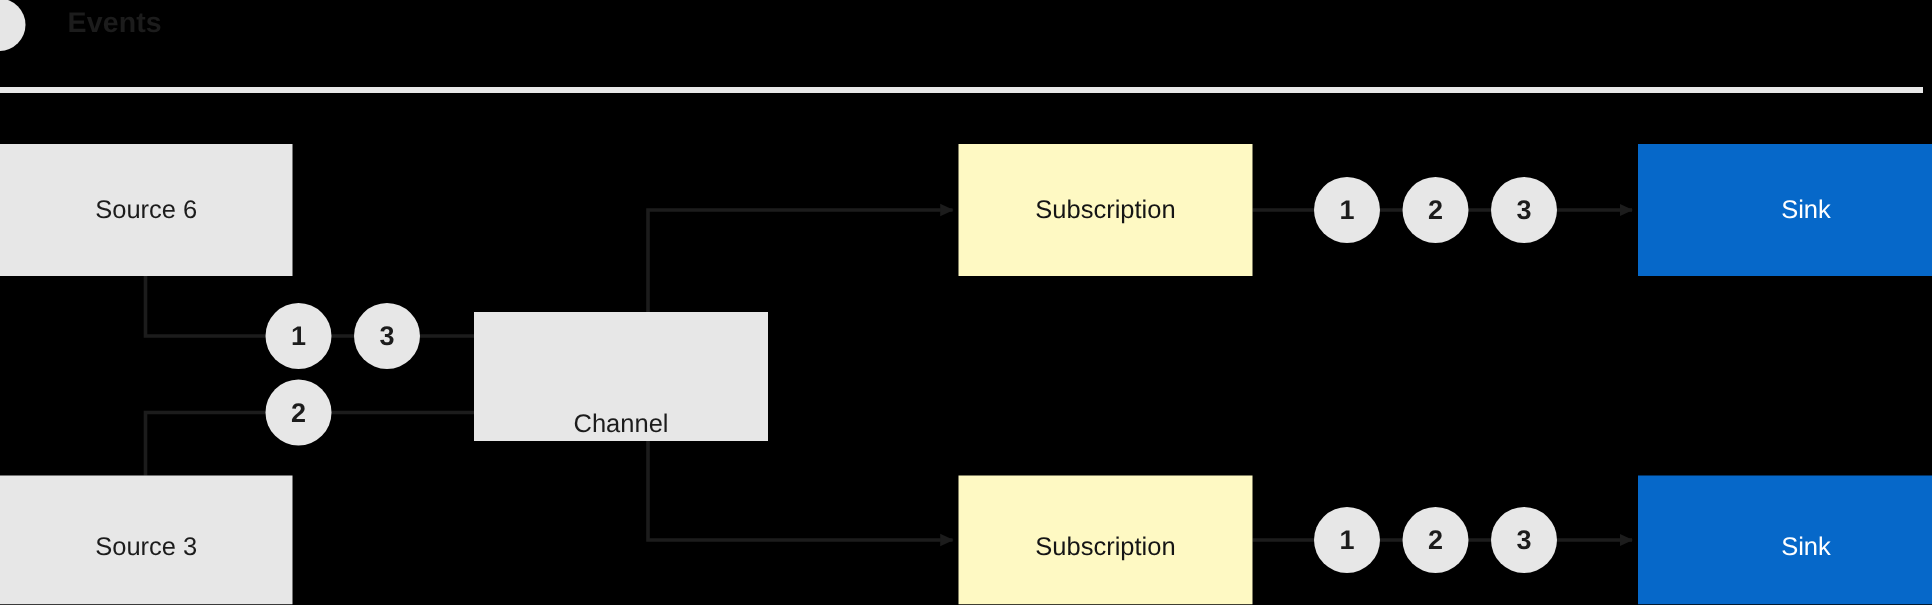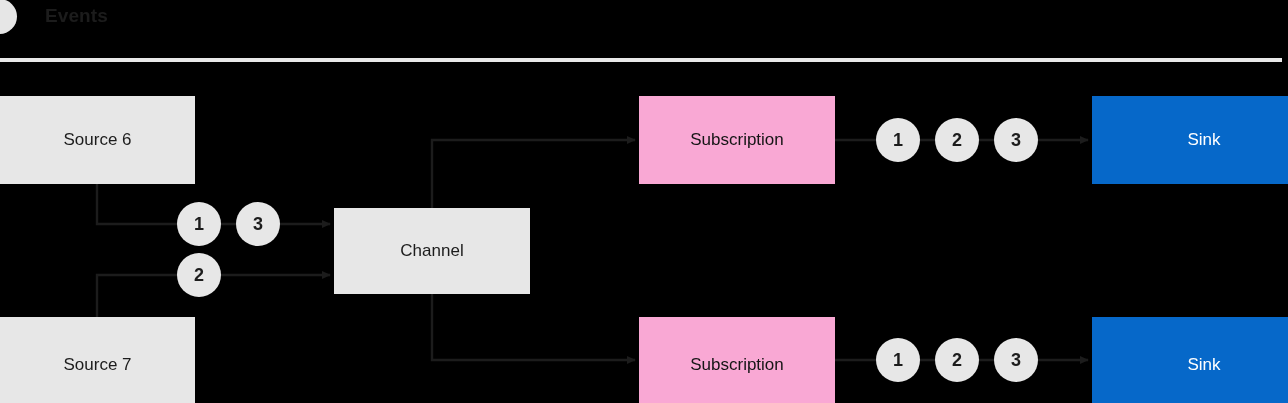--- a/index.html
+++ b/index.html
@@ -54,30 +54,30 @@
     position: absolute;
     display: flex;
     align-items: center;
     justify-content: center;
     box-sizing: border-box;
     font-size: 17px;
     line-height: 22px;
     white-space: nowrap;
   }
   .node-grey  { background: #e7e7e7; color: #1c1c1c; }
-  .node-blue  { background: #f9a8d4; color: #151515; }
+  .node-blue  { background: #fef9c3; color: #151515; }
   .node-solid { background: #0668c9; color: #ffffff; }
 
   
   .n-source1 { left: -30px;  top: 96px;  width: 225px; height: 88px; }
   .n-source2 { left: -30px;  top: 317px; width: 225px; height: 96px; }
   .n-source1 > span, .n-source2 > span { transform: translateX(15px); }
 
   
-  .n-channel { left: 334px; top: 208px; width: 196px; height: 86px; }
+  .n-channel { left: 316px; top: 208px; width: 196px; height: 86px; align-items: flex-end; }
 
   
   .n-sub1 { left: 639px; top: 96px;  width: 196px; height: 88px; }
   .n-sub2 { left: 639px; top: 317px; width: 196px; height: 96px; }
 
   
   .n-sink1 { left: 1092px; top: 96px;  width: 226px; height: 88px; }
   .n-sink2 { left: 1092px; top: 317px; width: 226px; height: 96px; }
   .n-sink1 > span, .n-sink2 > span { transform: translateX(-15px); margin-left: 28px; }
 
@@ -136,21 +136,21 @@
     <path d="M835,140 L1088,140" fill="none" stroke="#1c1c1c" stroke-width="2.4" marker-end="url(#ah)"></path>
 
     <path d="M835,360 L1088,360" fill="none" stroke="#1c1c1c" stroke-width="2.4" marker-end="url(#ah)"></path>
   </svg>
 
   <div class="node node-grey n-source1">
     <span>Source 6</span>
   </div>
 
   <div class="node node-grey n-source2">
-    <span>Source 7</span>
+    <span>Source 3</span>
   </div>
 
   <div class="node node-grey n-channel">
     <span>Channel</span>
   </div>
 
   <div class="node node-blue n-sub1">
     <span>Subscription</span>
   </div>
 

